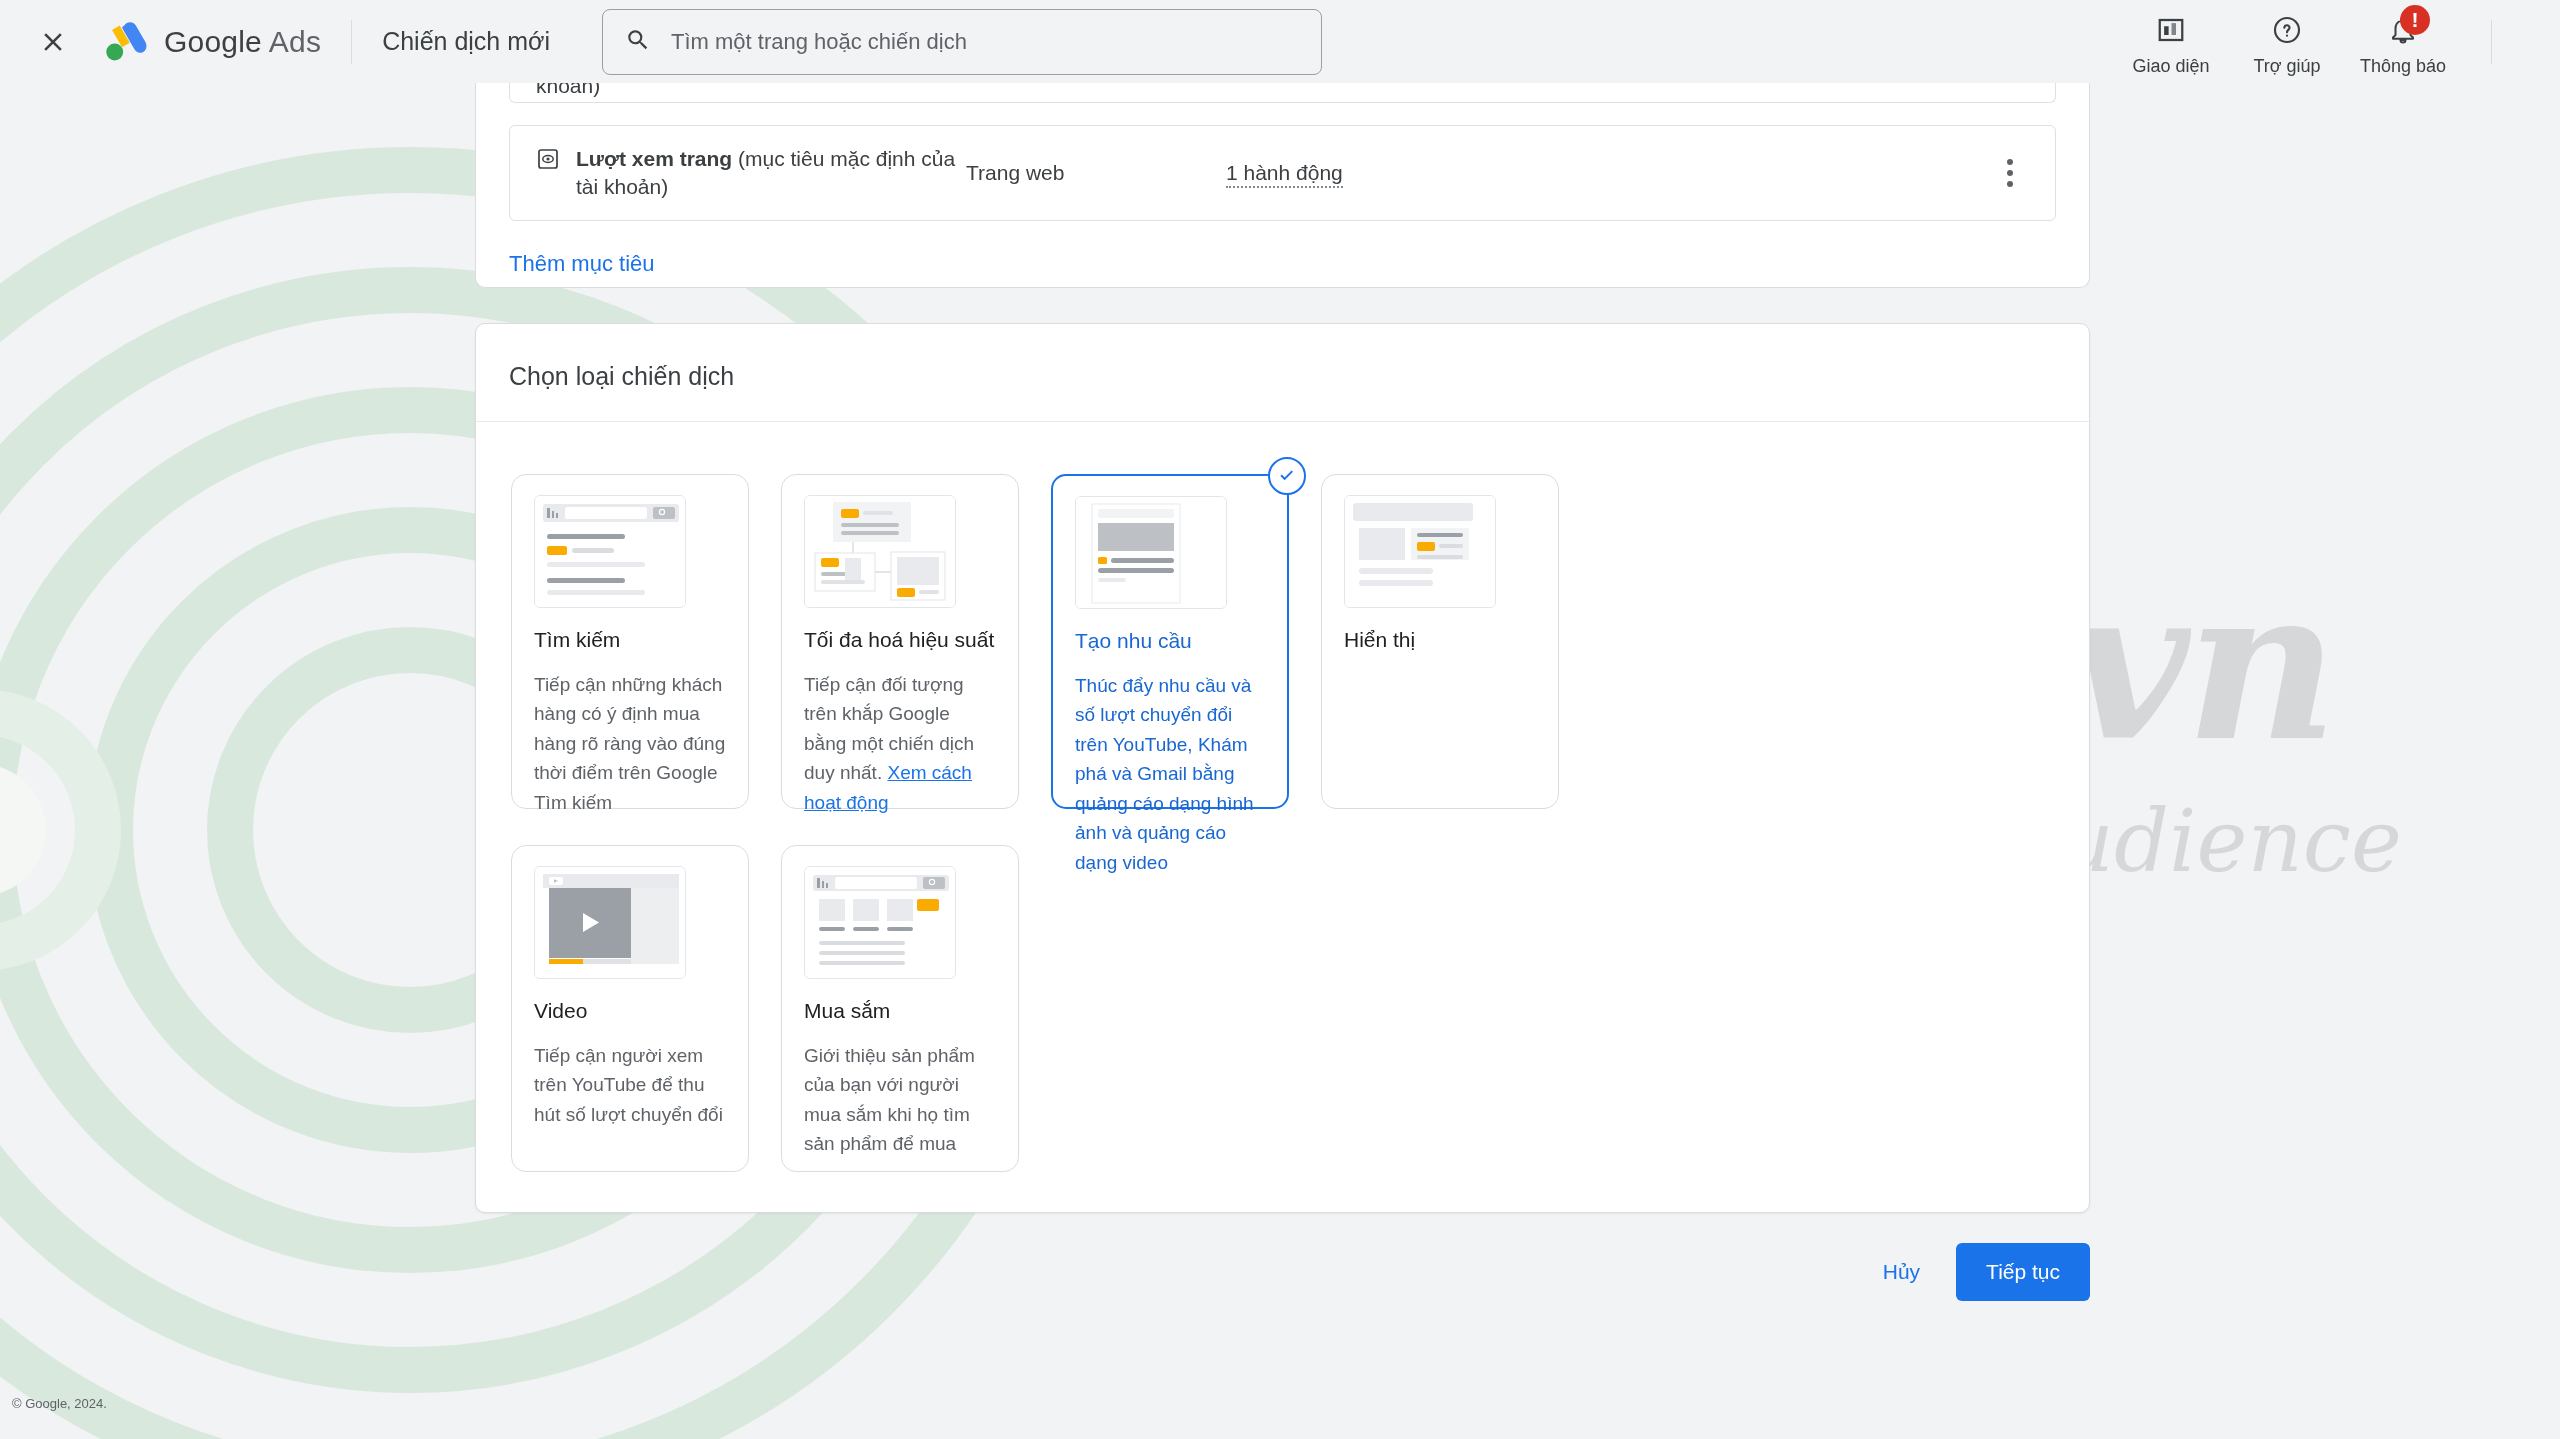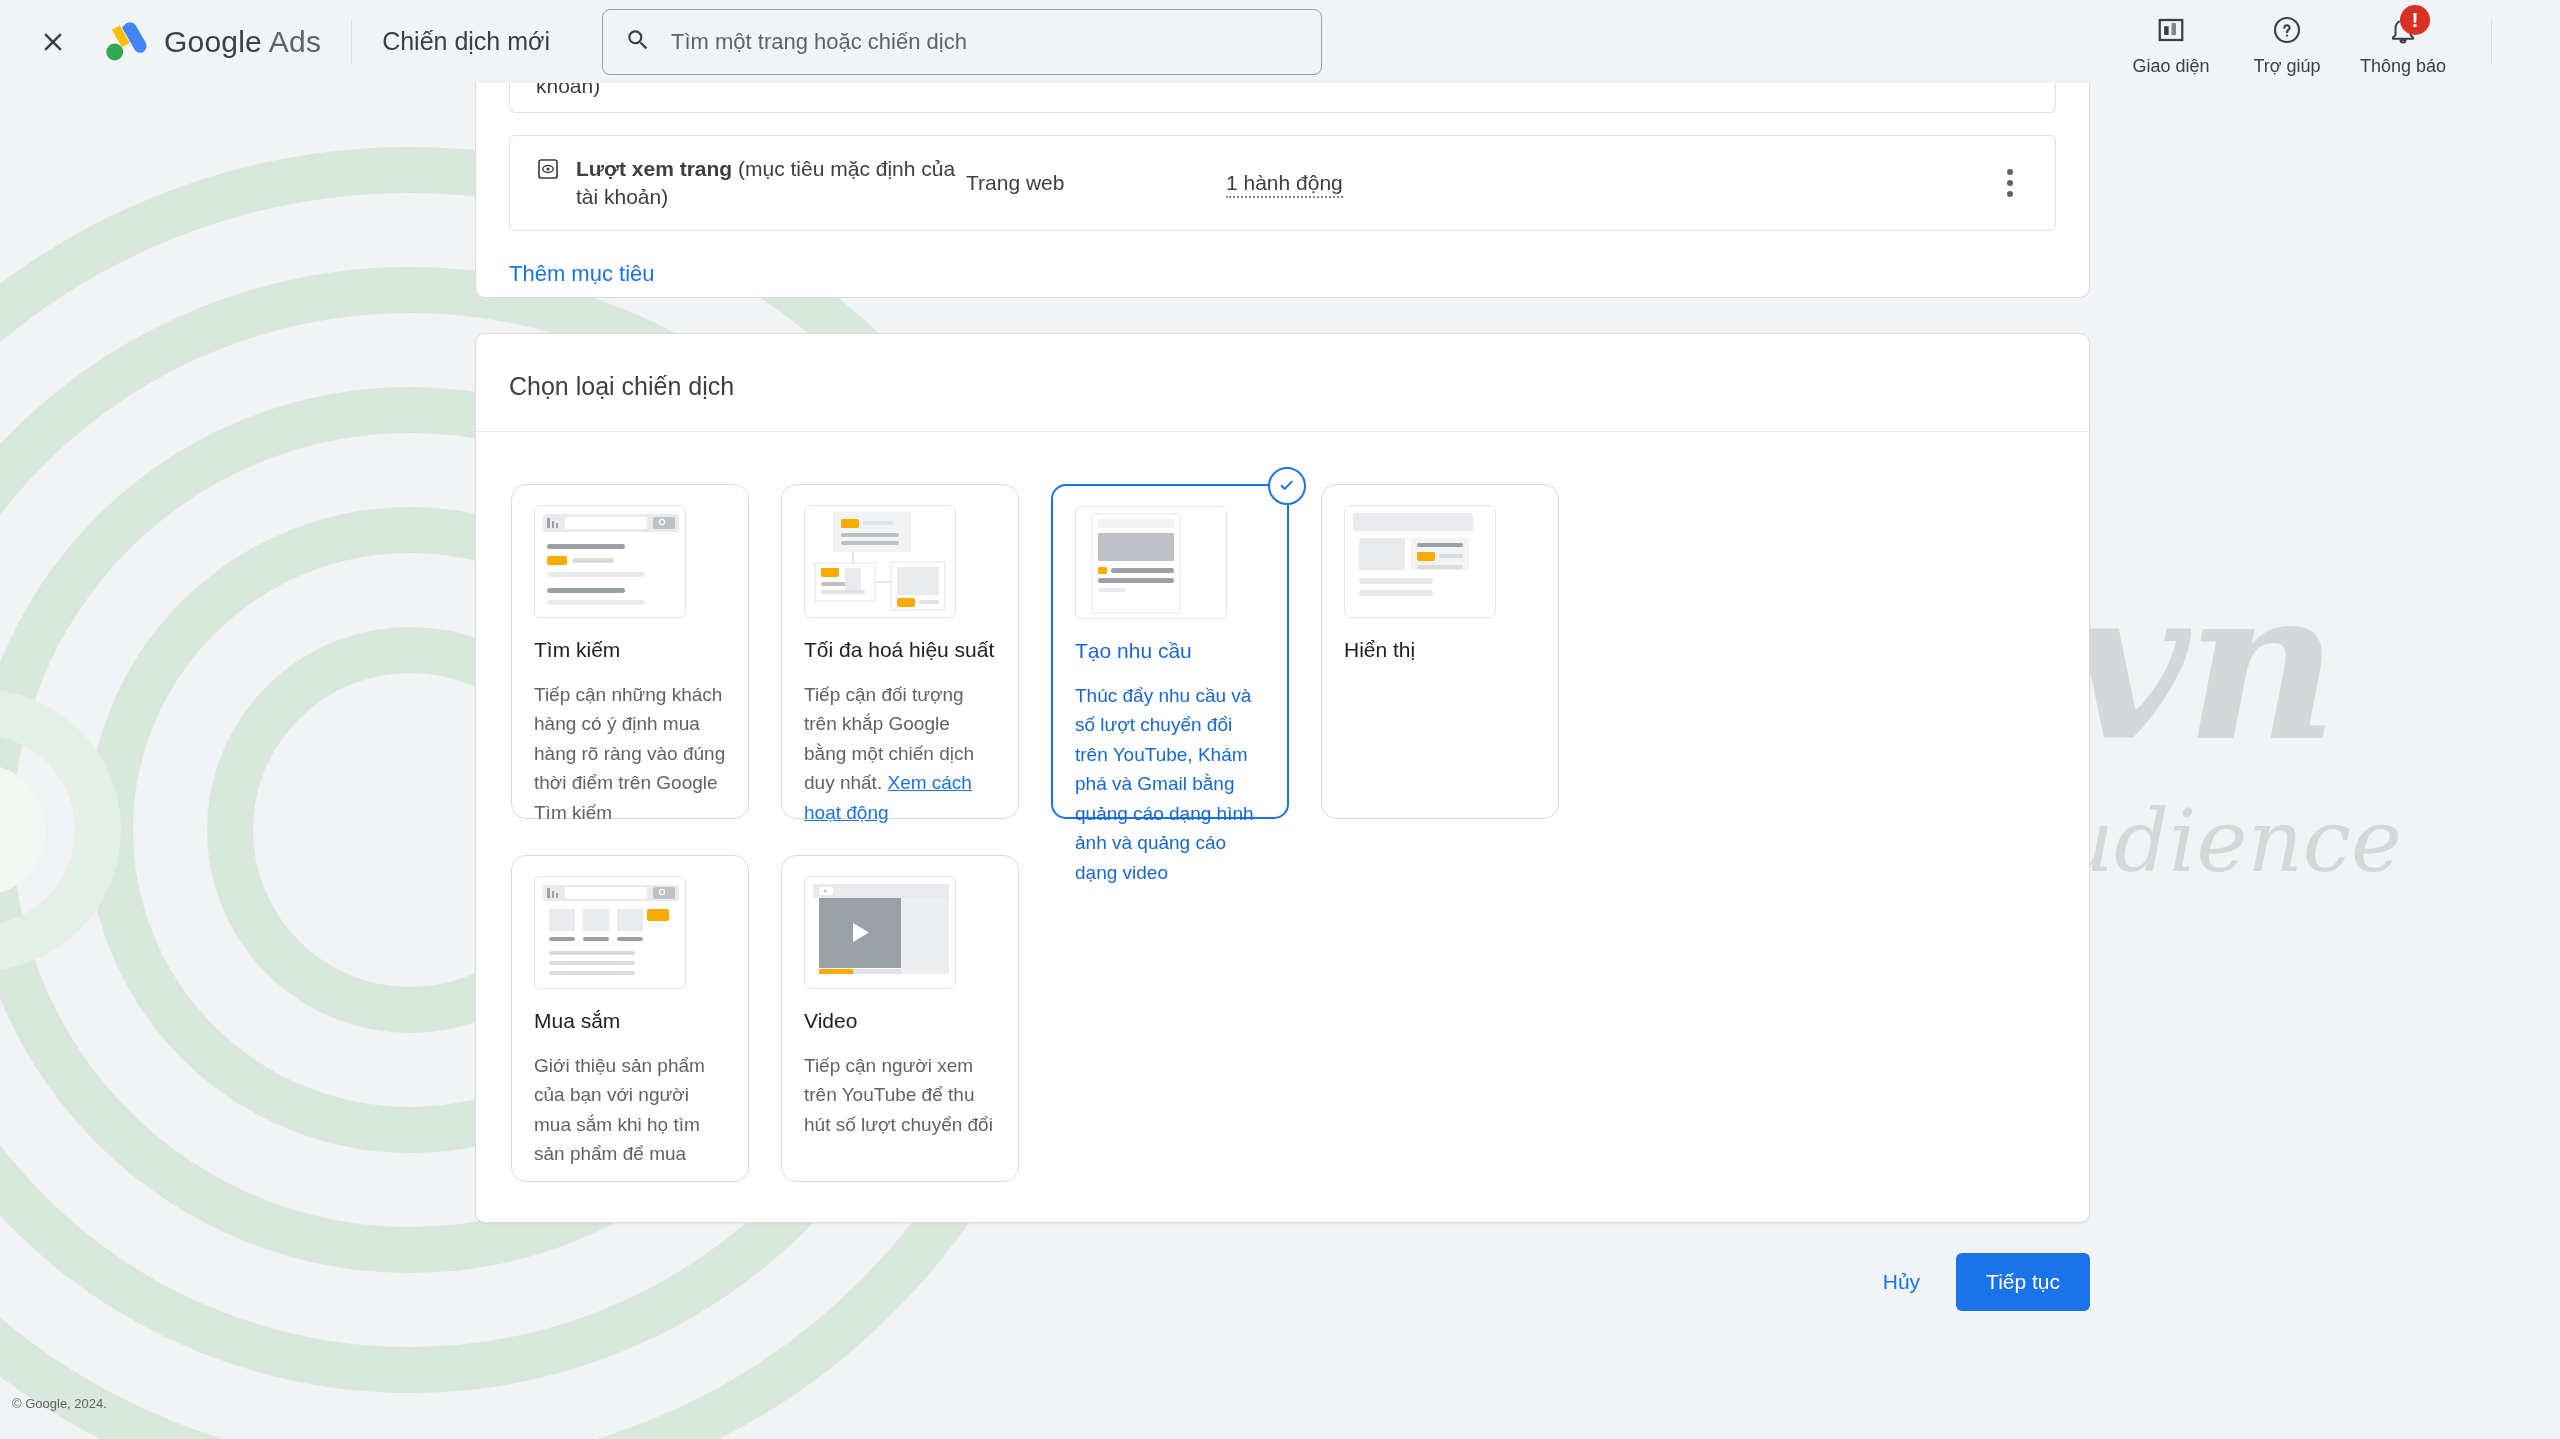--- a/index.html
+++ b/index.html
@@ -110,21 +110,21 @@
     border-top: 0;
     border-radius: 0 0 10px 10px;
     margin: 0 470px 0 475px;
     padding: 0 0 10px 0;
   }
   .goal-clipped {
     border:1px solid #e0e0e0;
     border-top: 0;
     border-radius: 0 0 6px 6px;
     margin: 0 33px;
-    height: 30px;
+    height: 20px;
     overflow: hidden;
     color:#3c4043; font-size:21px;
     padding-left: 26px;
   }
   .goal-clipped span { display:block; margin-top: -9px; }
 
   .goal-row {
     border:1px solid #e0e0e0;
     border-radius: 6px;
     margin: 22px 33px 0;
@@ -447,20 +447,40 @@
             <rect x="66" y="32" width="58" height="32" fill="#f1f3f4"></rect>
             <rect x="72" y="37" width="46" height="4" rx="2" fill="#9aa0a6"></rect>
             <rect x="72" y="46" width="18" height="9" rx="2" fill="#f9ab00"></rect>
             <rect x="94" y="48" width="24" height="4" rx="2" fill="#dadce0"></rect>
             <rect x="72" y="59" width="46" height="4" rx="2" fill="#dadce0"></rect>
             <rect x="14" y="72" width="74" height="6" rx="3" fill="#e8eaed"></rect>
             <rect x="14" y="84" width="74" height="6" rx="3" fill="#e8eaed"></rect>
           </svg>
         </div>
         <div class="type-title">Hiển thị</div>
+      </div>
+
+      <div class="type-card row2" style="margin-top:36px;">
+        <div class="thumb">
+          <svg viewBox="0 0 152 113" width="152" height="113" aria-hidden="true">
+            <rect width="152" height="113" fill="#fff"></rect>
+            <rect x="8" y="7" width="136" height="14" fill="#e8eaed"></rect>
+            <rect x="14" y="10" width="14" height="8" rx="2" fill="#fff"></rect>
+            <path d="M19 12.2 l4 1.8 -4 1.8z" fill="#bdc1c6"></path>
+            <rect x="96" y="21" width="48" height="76" fill="#eceeef"></rect>
+            <rect x="14" y="21" width="82" height="70" fill="#9aa0a6"></rect>
+            <path d="M48 46 l16 9.5 -16 9.5z" fill="#fff"></path>
+            <rect x="14" y="92" width="82" height="5" fill="#e0e2e5"></rect>
+            <rect x="14" y="92" width="34" height="5" fill="#f9ab00"></rect>
+          </svg>
+        </div>
+        <div class="type-title">Video</div>
+        <div class="type-desc">
+          <span>Tiếp cận người xem trên YouTube để thu hút số lượt chuyển đổi</span>
+        </div>
       </div>
 
       <div class="type-card row2" style="margin-top:36px;">
         <div class="thumb">
           <svg viewBox="0 0 152 113" width="152" height="113" aria-hidden="true">
             <rect width="152" height="113" fill="#fff"></rect>
             <rect x="8" y="8" width="136" height="16" rx="3" fill="#e8eaed"></rect>
             <rect x="12" y="11" width="3" height="10" fill="#9aa0a6"></rect>
             <rect x="17" y="14" width="2" height="7" fill="#9aa0a6"></rect>
             <rect x="21" y="16" width="2" height="5" fill="#9aa0a6"></rect>
@@ -478,40 +498,20 @@
             <rect x="14" y="84" width="86" height="4" rx="2" fill="#dadce0"></rect>
             <rect x="14" y="94" width="86" height="4" rx="2" fill="#dadce0"></rect>
           </svg>
         </div>
         <div class="type-title">Mua sắm</div>
         <div class="type-desc">
           <span>Giới thiệu sản phẩm của bạn với người mua sắm khi họ tìm sản phẩm để mua</span>
         </div>
       </div>
 
-      <div class="type-card row2" style="margin-top:36px;">
-        <div class="thumb">
-          <svg viewBox="0 0 152 113" width="152" height="113" aria-hidden="true">
-            <rect width="152" height="113" fill="#fff"></rect>
-            <rect x="8" y="7" width="136" height="14" fill="#e8eaed"></rect>
-            <rect x="14" y="10" width="14" height="8" rx="2" fill="#fff"></rect>
-            <path d="M19 12.2 l4 1.8 -4 1.8z" fill="#bdc1c6"></path>
-            <rect x="96" y="21" width="48" height="76" fill="#eceeef"></rect>
-            <rect x="14" y="21" width="82" height="70" fill="#9aa0a6"></rect>
-            <path d="M48 46 l16 9.5 -16 9.5z" fill="#fff"></path>
-            <rect x="14" y="92" width="82" height="5" fill="#e0e2e5"></rect>
-            <rect x="14" y="92" width="34" height="5" fill="#f9ab00"></rect>
-          </svg>
-        </div>
-        <div class="type-title">Video</div>
-        <div class="type-desc">
-          <span>Tiếp cận người xem trên YouTube để thu hút số lượt chuyển đổi</span>
-        </div>
-      </div>
-
     </div>
   </div>
 
   <div class="actions">
     <button class="btn-text">Hủy</button>
     <button class="btn-filled">Tiếp tục</button>
   </div>
 </div>
 
 <div class="footer">© Google, 2024.</div>

